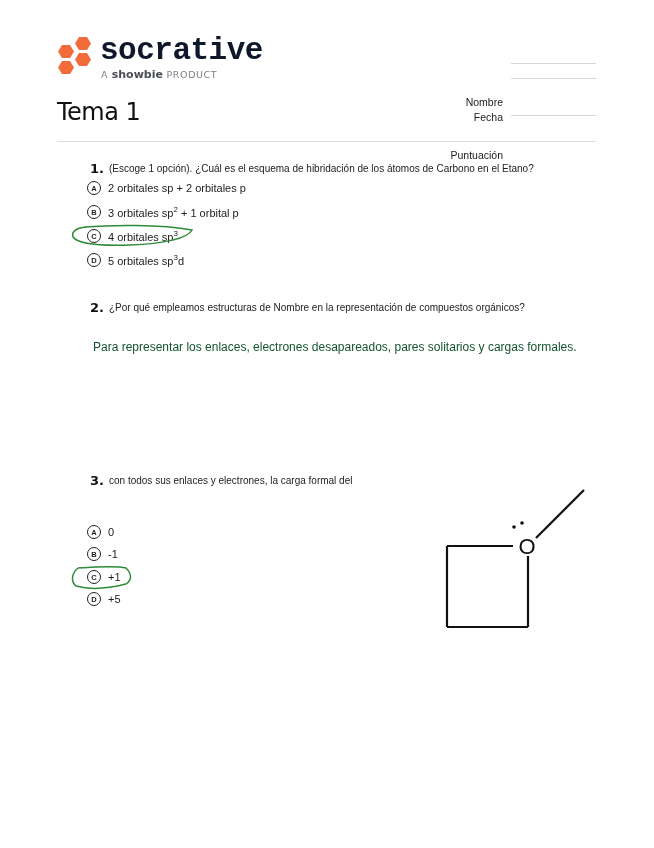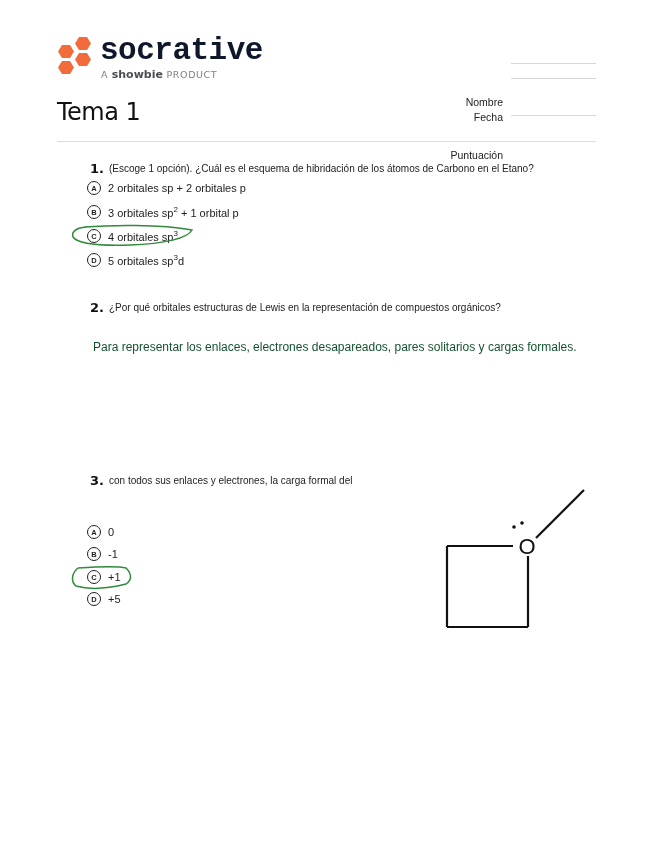--- a/index.html
+++ b/index.html
@@ -66,21 +66,21 @@
 </div>
 <div class="abs opt" style="left:87px;top:253px">
   <span class="bubble">D</span>
   <span><span>5 orbitales sp</span><sup>3</sup><span>d</span></span>
 </div>
 <svg class="abs" style="left:70px;top:222px" width="130" height="30" viewBox="0 0 130 30">
   <path d="M14,5 C40,3 90,2 122,8 C118,16 95,22 60,23 C30,24 8,22 3,15 C1,9 8,5 18,5" fill="none" stroke="#2f8a3a" stroke-width="1.5"></path>
 </svg>
 
 <div class="abs qnum" style="left:90px;top:300px">2.</div>
-<div class="abs qtext" style="left:109px;top:300px;white-space:nowrap">¿Por qué orbitales estructuras de Lewis en la representación de compuestos orgánicos?</div>
+<div class="abs qtext" style="left:109px;top:300px;white-space:nowrap">¿Por qué empleamos estructuras de Nombre en la representación de compuestos orgánicos?</div>
 <div class="abs answer" style="left:93px;top:340px;white-space:nowrap">Para representar los enlaces, electrones desapareados, pares solitarios y cargas formales.</div>
 
 <div class="abs qnum" style="left:90px;top:473px">3.</div>
 <div class="abs qtext" style="left:109px;top:473px;white-space:nowrap">
   <div>con todos sus enlaces y electrones, la carga formal del</div>
 </div>
 
 <div class="abs opt" style="left:87px;top:525px">
   <span class="bubble">A</span>
   <span>0</span>

